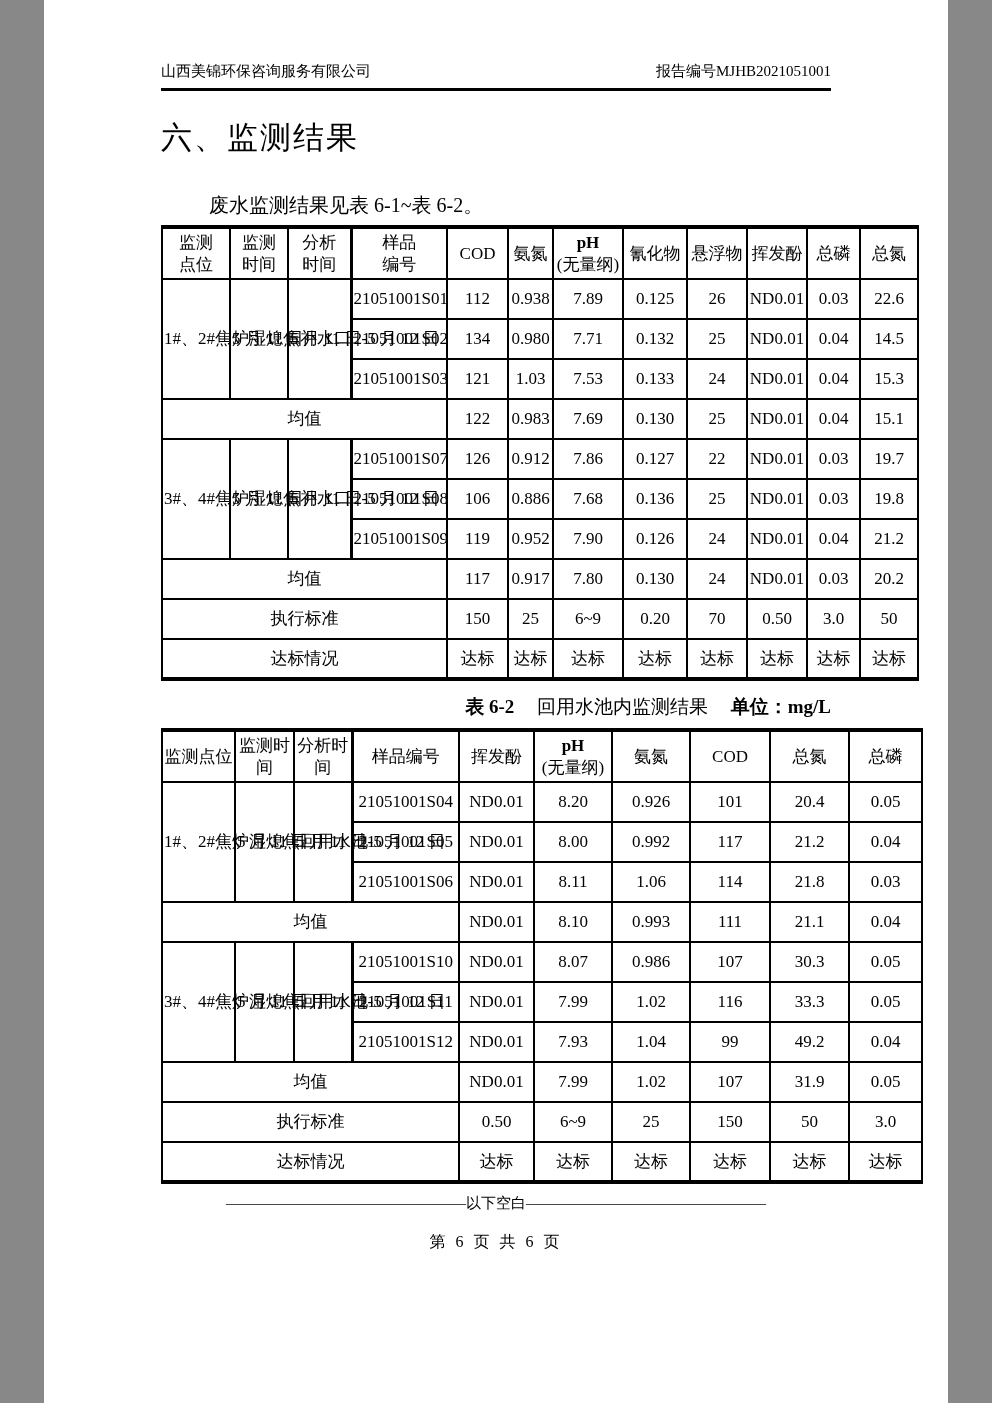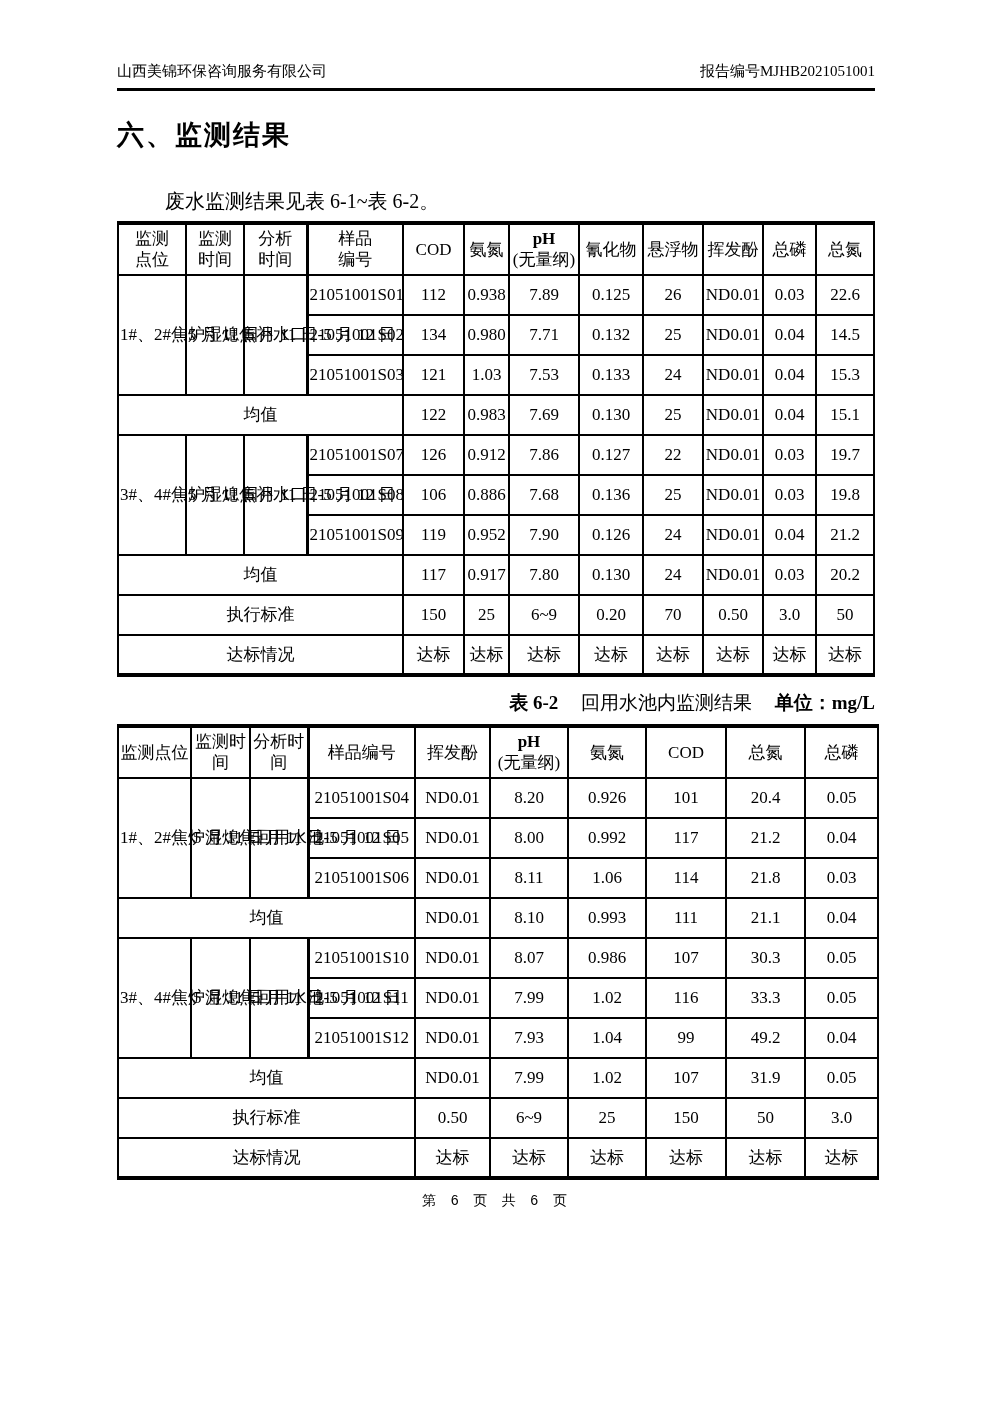--- a/index.html
+++ b/index.html
@@ -1,27 +1,27 @@
 <!DOCTYPE html>
 <html><head>
 <meta charset="utf-8">
 <style>
   * { box-sizing: border-box; }
   html,body { margin:0; padding:0; background:#888; }
   .page {
-    width: 992px; height: 1403px; margin: 0 auto; background: #fff;
+    width: 904px; height: 1403px; margin: 0 auto; background: #fff;
     color: #000; font-family: "Liberation Serif", "DejaVu Serif", serif;
     padding: 62px 117px 0 117px; position: relative; overflow: hidden;
   }
   .doc-header {
     display: flex; justify-content: space-between; align-items: flex-end;
     font-size: 15px; padding-bottom: 7px; border-bottom: 3px solid #000;
   }
   .section-heading {
-    font-size: 27px; font-weight: bold; letter-spacing: 2px;
+    font-size: 31px; font-weight: normal; letter-spacing: 2px;
     margin: 30px 0 0 0; line-height: 1.1;
   }
   .intro { font-size: 20px; margin: 38px 0 0 0; padding-left: 48px; line-height: 1.2; }
   .caption { text-align: center; font-size: 19px; margin-top: 23px; white-space: nowrap; }
   .caption.second { margin-top: 13px; text-align: right; }
   .cap-tag { font-weight: bold; }
   .cap-title { margin: 0 18px; font-weight: normal; }
   .cap-unit { font-weight: bold; }
   table.rpt {
     border-collapse: collapse; table-layout: fixed; width: 758px; margin-top: 8px;
@@ -36,21 +36,21 @@
   table.rpt td { height: 40px; white-space: nowrap; }
   td.c-site, td.c-date { white-space: normal; line-height: 1.45; }
   .c-thickL { border-left: 3px solid #000 !important; }
   .c-lat { font-weight: bold; }
   .c-ph::first-line { font-weight: bold; }
   .c-sid { font-size: 16px; }
   .blank-line {
     text-align: center; font-size: 15px; margin-top: 10px; white-space: nowrap;
     letter-spacing: 0; line-height: 1.2; overflow: hidden;
   }
-  .page-footer { text-align: center; font-size: 14px; margin-top: 12px; letter-spacing: 3px; font-family: Liberation Mono, monospace; }
+  .page-footer { text-align: center; font-size: 16px; margin-top: 20px; letter-spacing: 3px; }
 </style>
 </head>
 <body>
 
 <div class="page">
 
   <div class="doc-header">
     <span>山西美锦环保咨询服务有限公司</span>
     <span>报告编号MJHB2021051001</span>
   </div>
@@ -345,16 +345,19 @@
           <td>达标</td>
           <td>达标</td>
           <td>达标</td>
           <td>达标</td>
           <td>达标</td>
           <td>达标</td>
         </tr>
       </tbody>
     </table>
 
+  <div class="blank-line">
+    <span>————————————————</span><span>以下空白</span><span>————————————————</span>
+  </div>
 
   <div class="page-footer">第 6 页 共 6 页</div>
 
 </div>
 
 </body></html>

